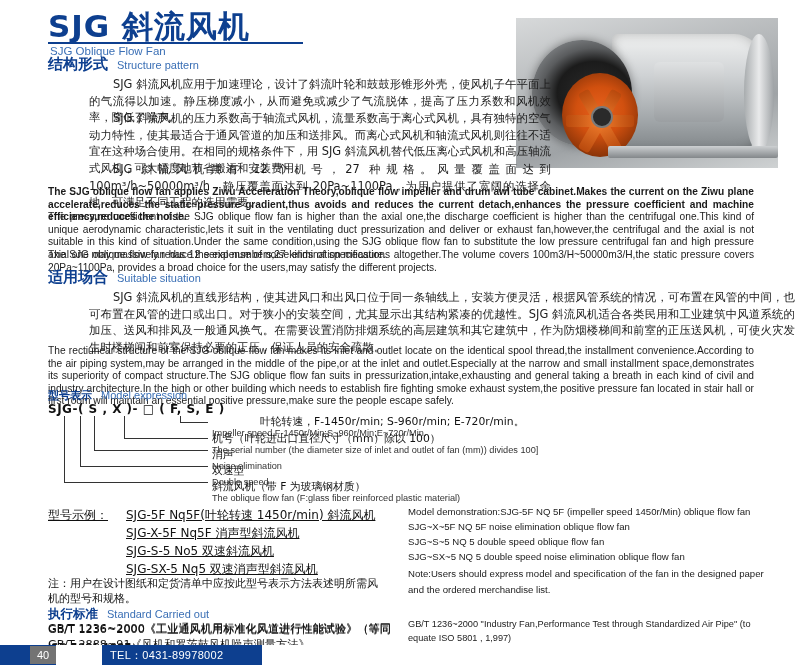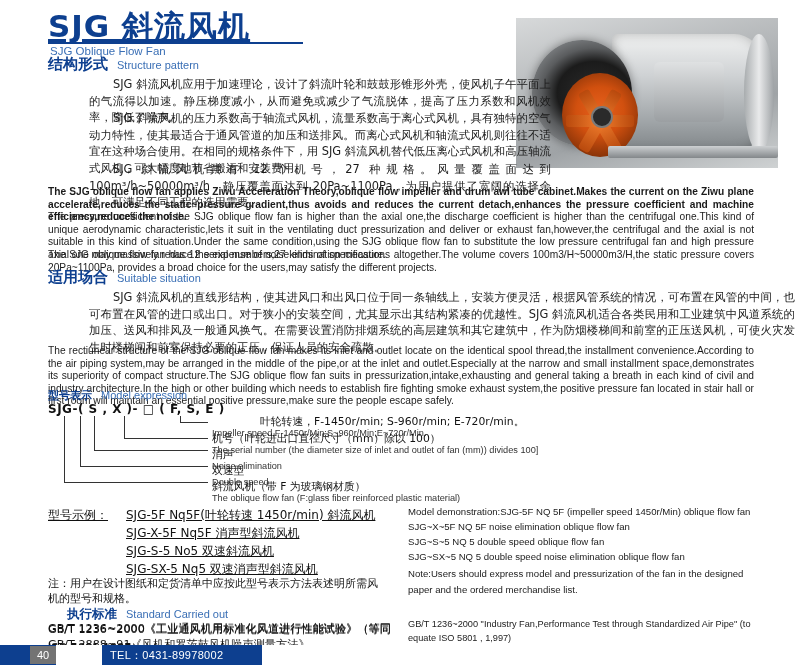--- a/index.html
+++ b/index.html
@@ -12,21 +12,20 @@
     overflow:hidden;
   }
   .page{position:relative;width:800px;height:665px;}
 
   
   .title-zh{
     position:absolute;left:48px;top:6px;
     font-size:31px;font-weight:bold;color:#0d3f8f;
     letter-spacing:1px;
     font-family:"DejaVu Sans", sans-serif;
-    text-decoration:underline;
   }
   .title-rule{
     position:absolute;left:48px;top:42px;width:255px;height:2px;background:#0d3f8f;
   }
   .title-en{
     position:absolute;left:50px;top:45px;
     font-size:11.5px;color:#3a6fb5;
   }
 
   
@@ -259,23 +258,23 @@
   <div class="ex-zh" style="left:126px;top:559px;">SJG-SX-5 Nq5 双速消声型斜流风机</div>
 
   <div class="ex-en" style="left:408px;top:504px;width:360px;">
     <span>Model demonstration:</span><span>SJG-5F NQ 5F (impeller speed 1450r/Min) oblique flow fan</span>
   </div>
   <div class="ex-en" style="left:408px;top:519px;width:360px;">SJG~X~5F NQ 5F noise elimination oblique flow fan</div>
   <div class="ex-en" style="left:408px;top:534px;width:360px;">SJG~S~5 NQ 5 double speed oblique flow fan</div>
   <div class="ex-en" style="left:408px;top:549px;width:360px;">SJG~SX~5 NQ 5 double speed noise elimination oblique flow fan</div>
 
   <div class="note-zh" style="left:48px;top:576px;width:330px;font-size:11px;line-height:15px;">注：用户在设计图纸和定货清单中应按此型号表示方法表述明所需风机的型号和规格。</div>
-  <div class="ex-en" style="left:408px;top:566px;width:360px;">Note:Users should express model and pressurization of the fan in the designed paper and the ordered merchandise list.</div>
-
-  <div class="sec-head" style="left:48px;top:604px;margin-left:19px;">
+  <div class="ex-en" style="left:408px;top:566px;width:360px;">Note:Users should express model and specification of the fan in the designed paper and the ordered merchandise list.</div>
+
+  <div class="sec-head" style="left:48px;top:604px;">
     <span class="zh" style="font-size:12.5px;">执行标准</span><span class="en">Standard Carried out</span>
   </div>
 
   <div class="std-zh" style="left:48px;top:620px;width:350px;">GB/T 1236~2000《工业通风机用标准化风道进行性能试验》（等同 ISO 5801:1997）</div>
   <div class="std-zh" style="left:48px;top:622px;"></div>
 
   <div class="std-zh" style="left:48px;top:622px;width:350px;opacity:0;"></div>
 
   <div class="std-zh" style="left:48px;top:619px;width:352px;">GB/T 1236~2000《工业通风机用标准化风道进行性能试验》（等同 ISO 5801:1997）</div>
   <div class="std-zh" style="left:48px;top:635px;">GB/T 2888~91《风机和罗茨鼓风机噪声测量方法》</div>

